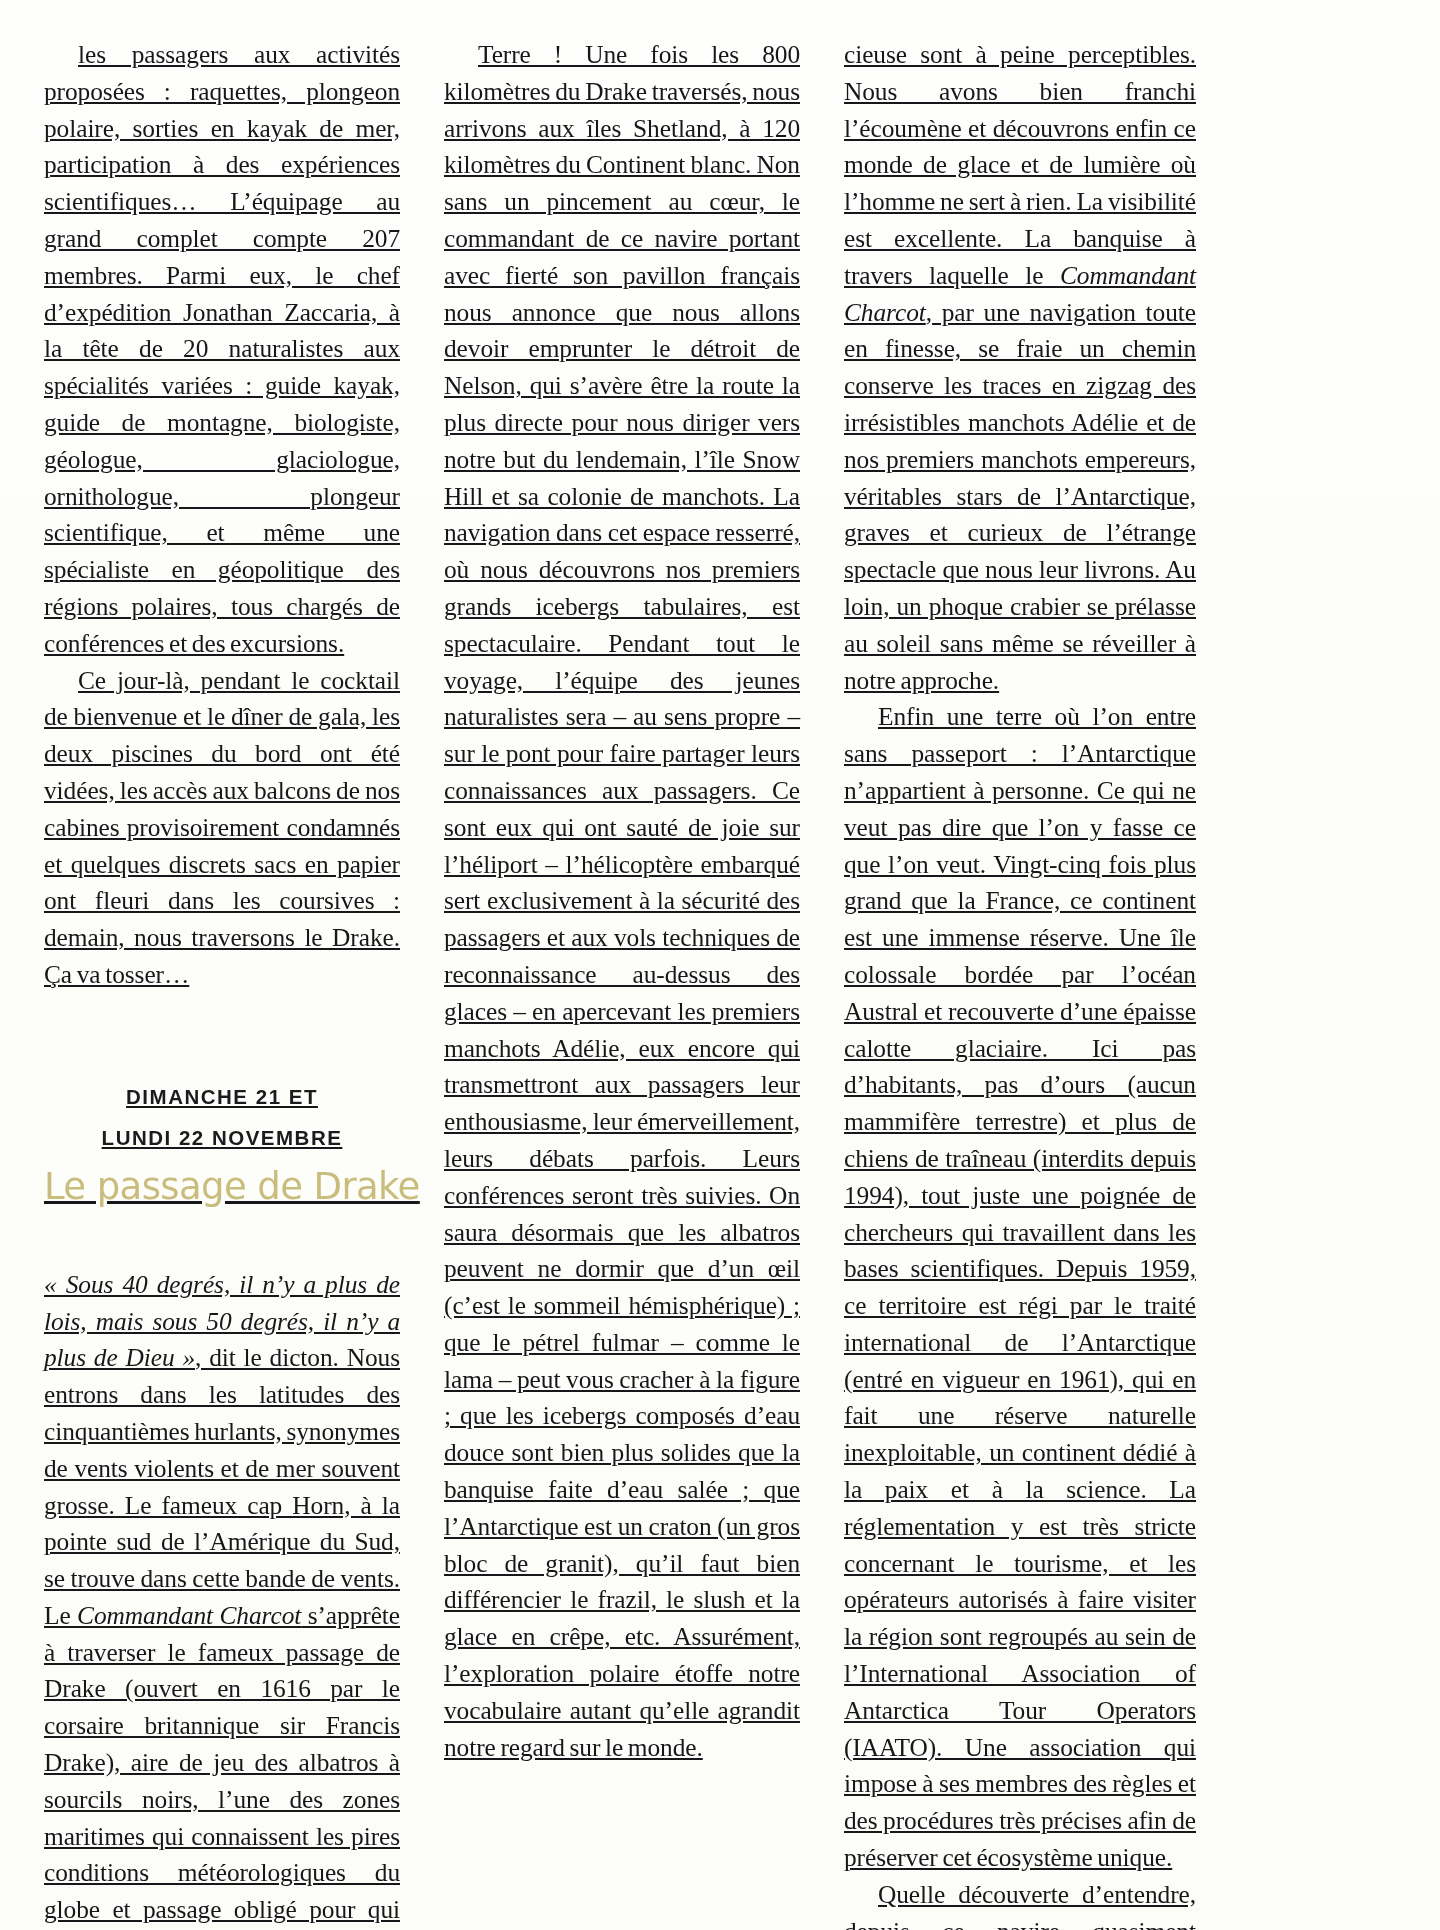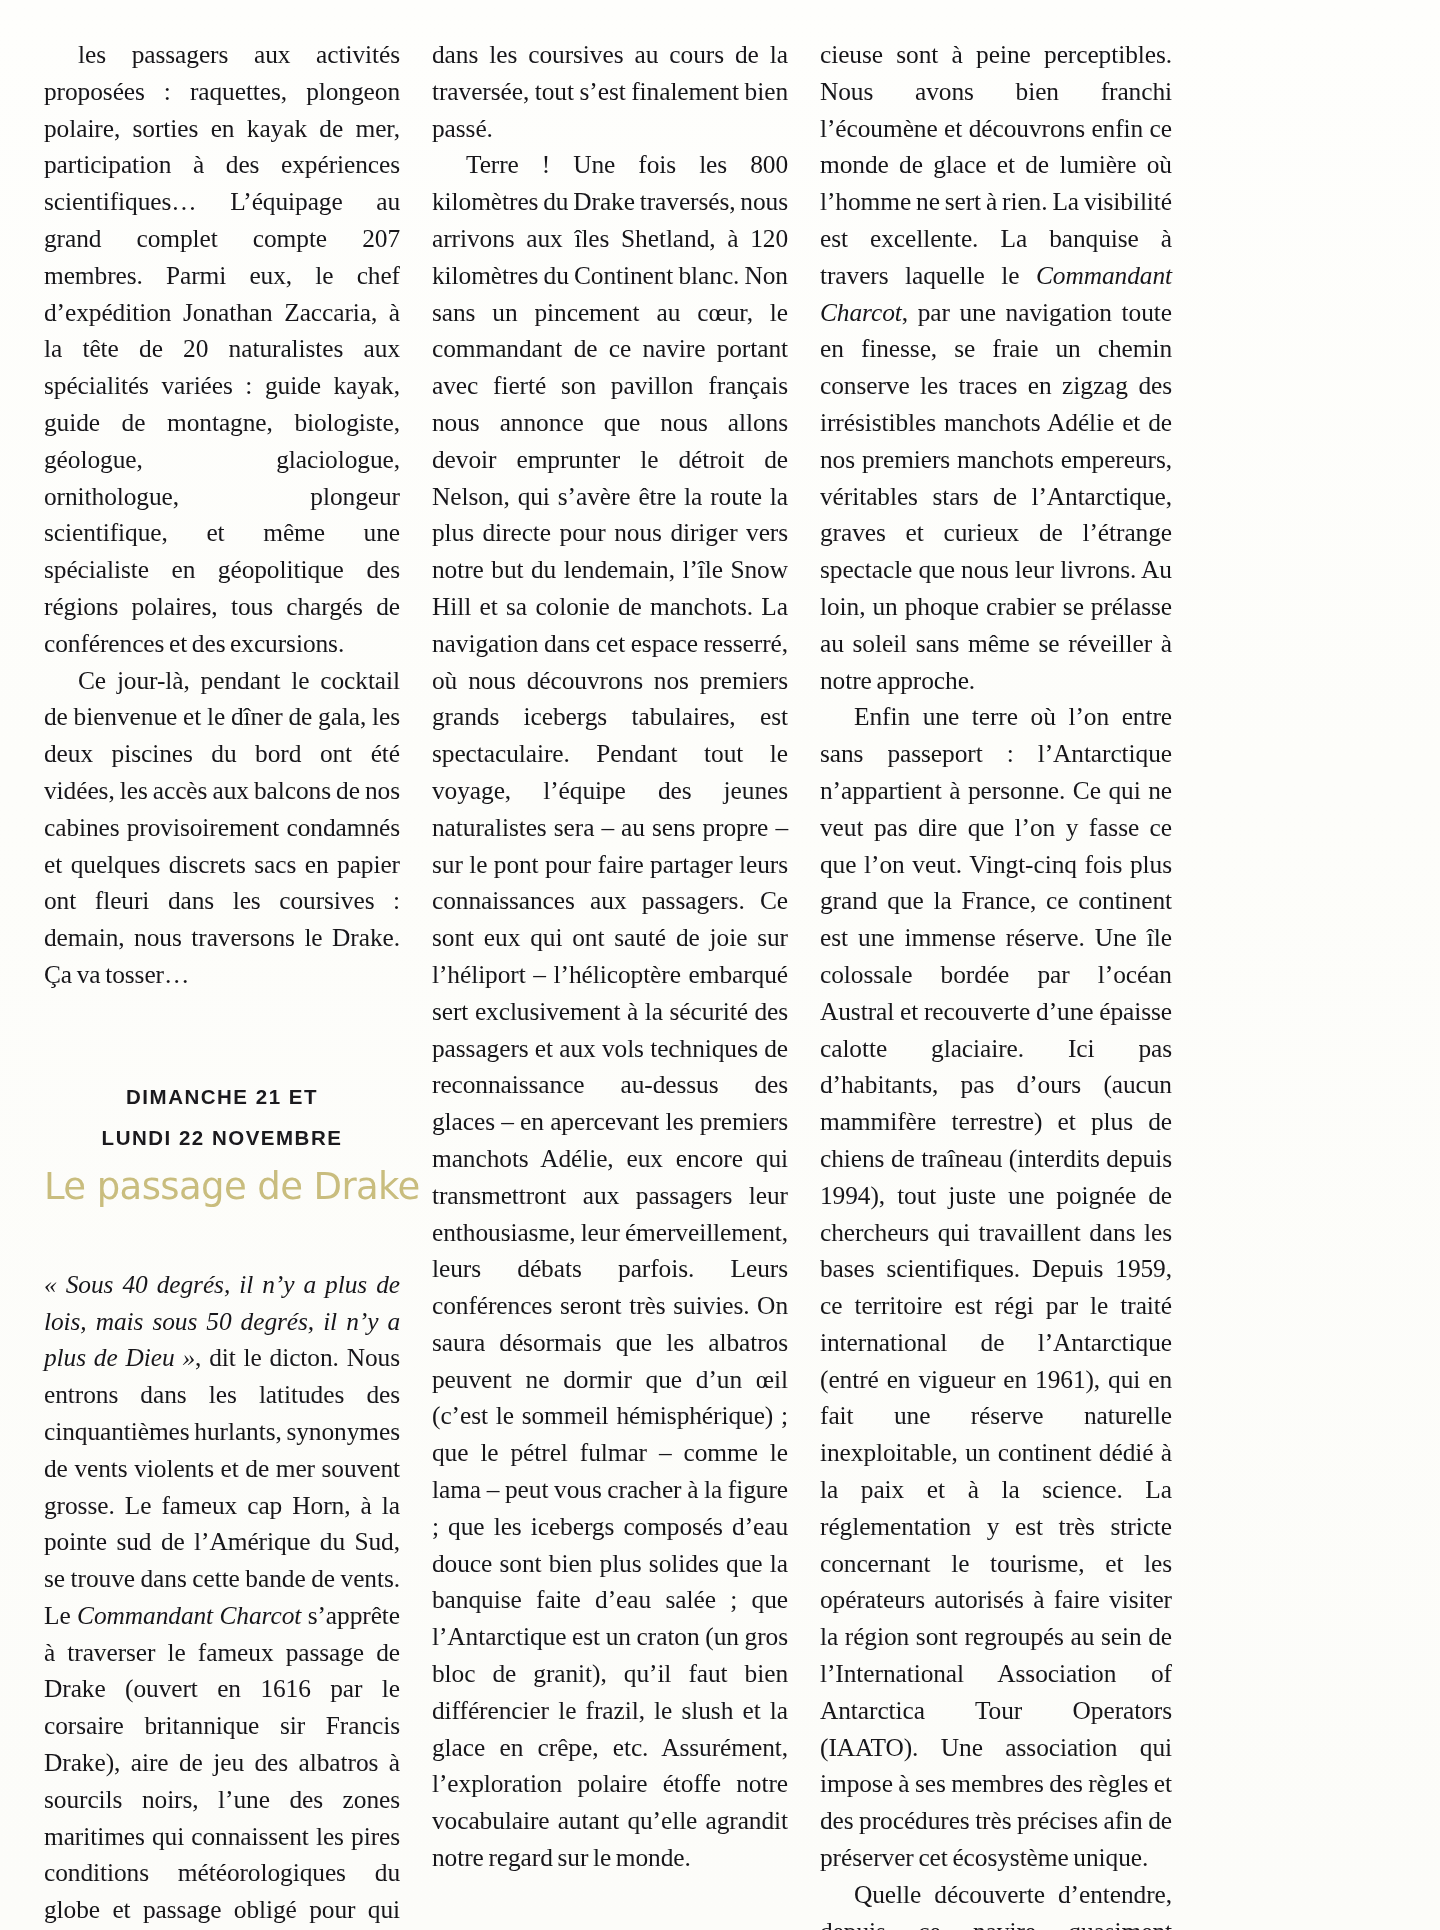--- a/index.html
+++ b/index.html
@@ -26,21 +26,22 @@
       linear-gradient(180deg, #fefefc 0%, #fdfdfa 40%, #fcfcf9 100%);
   }
 
   .columns {
     position: absolute;
     top: 36px;
     left: 44px;
     right: 40px;
     bottom: 18px;
     display: flex;
-    gap: 32px;
+    gap: 44px;
+    text-decoration: underline;
   }
 
   .col {
     width: 356px;
     flex: 0 0 356px;
   }
   .col.c3 { width: 352px; flex: 0 0 352px; }
 
   p.body {
     margin: 0;
@@ -116,21 +117,20 @@
       </div>
 
       <div class="gap-after-head"></div>
 
       <p class="body tight"><i>« Sous 40 degrés, il n’y a plus de lois, mais sous 50 degrés, il n’y a plus de Dieu »</i><span>, dit le dicton. Nous entrons dans les latitudes des cinquantièmes hurlants, synonymes de vents violents et de mer souvent grosse. Le fameux cap Horn, à la pointe sud de l’Amérique du Sud, se trouve dans cette bande de vents. Le </span><i>Commandant Charcot</i><span> s’apprête à traverser le fameux passage de Drake (ouvert en 1616 par le corsaire britannique sir Francis Drake), aire de jeu des albatros à sourcils noirs, l’une des zones maritimes qui connaissent les pires conditions météorologiques du globe et passage obligé pour qui souhaite approcher la péninsule antarctique. Cependant, le pire n’étant jamais sûr, les chanceux peuvent avoir droit au </span></p>
 
     </div>
 
     <div class="col c2">
 
-      <p class="body tight">dans les coursives au cours de la traversée, tout s’est finalement bien passé.</p>
 
       <p class="body indent tight">Terre ! Une fois les 800 kilomètres du Drake traversés, nous arrivons aux îles Shetland, à 120 kilomètres du Continent blanc. Non sans un pincement au cœur, le commandant de ce navire portant avec fierté son pavillon français nous annonce que nous allons devoir emprunter le détroit de Nelson, qui s’avère être la route la plus directe pour nous diriger vers notre but du lendemain, l’île Snow Hill et sa colonie de manchots. La navigation dans cet espace resserré, où nous découvrons nos premiers grands icebergs tabulaires, est spectaculaire. Pendant tout le voyage, l’équipe des jeunes naturalistes sera – au sens propre – sur le pont pour faire partager leurs connaissances aux passagers. Ce sont eux qui ont sauté de joie sur l’héliport – l’hélicoptère embarqué sert exclusivement à la sécurité des passagers et aux vols techniques de reconnaissance au-dessus des glaces – en apercevant les premiers manchots Adélie, eux encore qui transmettront aux passagers leur enthousiasme, leur émerveillement, leurs débats parfois. Leurs conférences seront très suivies. On saura désormais que les albatros peuvent ne dormir que d’un œil (c’est le sommeil hémisphérique) ; que le pétrel fulmar – comme le lama – peut vous cracher à la figure ; que les icebergs composés d’eau douce sont bien plus solides que la banquise faite d’eau salée ; que l’Antarctique est un craton (un gros bloc de granit), qu’il faut bien différencier le frazil, le slush et la glace en crêpe, etc. Assurément, l’exploration polaire étoffe notre vocabulaire autant qu’elle agrandit notre regard sur le monde.</p>
 
       <div class="gap-before-head-2"></div>
 
     </div>
 
     <div class="col c3">
 
       <p class="body tight"><span>cieuse sont à peine perceptibles. Nous avons bien franchi l’écoumène et découvrons enfin ce monde de glace et de lumière où l’homme ne sert à rien. La visibilité est excellente. La banquise à travers laquelle le </span><i>Commandant Charcot</i><span>, par une navigation toute en finesse, se fraie un chemin conserve les traces en zigzag des irrésistibles manchots Adélie et de nos premiers manchots empereurs, véritables stars de l’Antarctique, graves et curieux de l’étrange spectacle que nous leur livrons. Au loin, un phoque crabier se prélasse au soleil sans même se réveiller à notre approche.</span></p>

